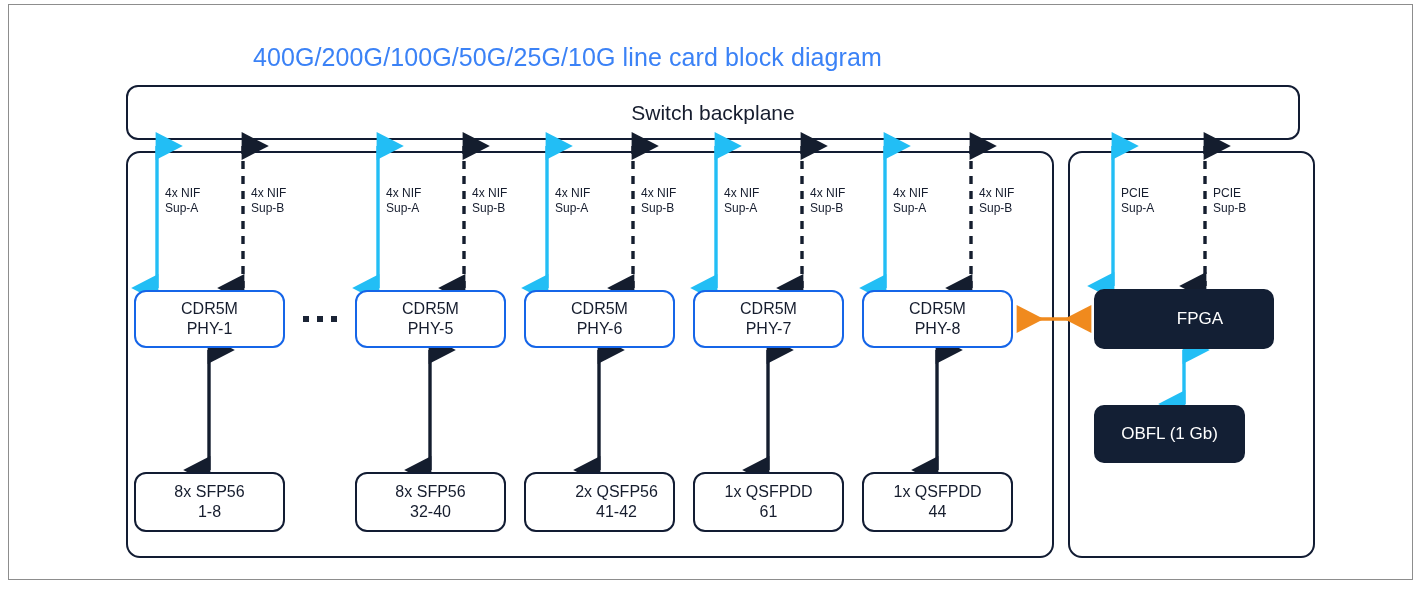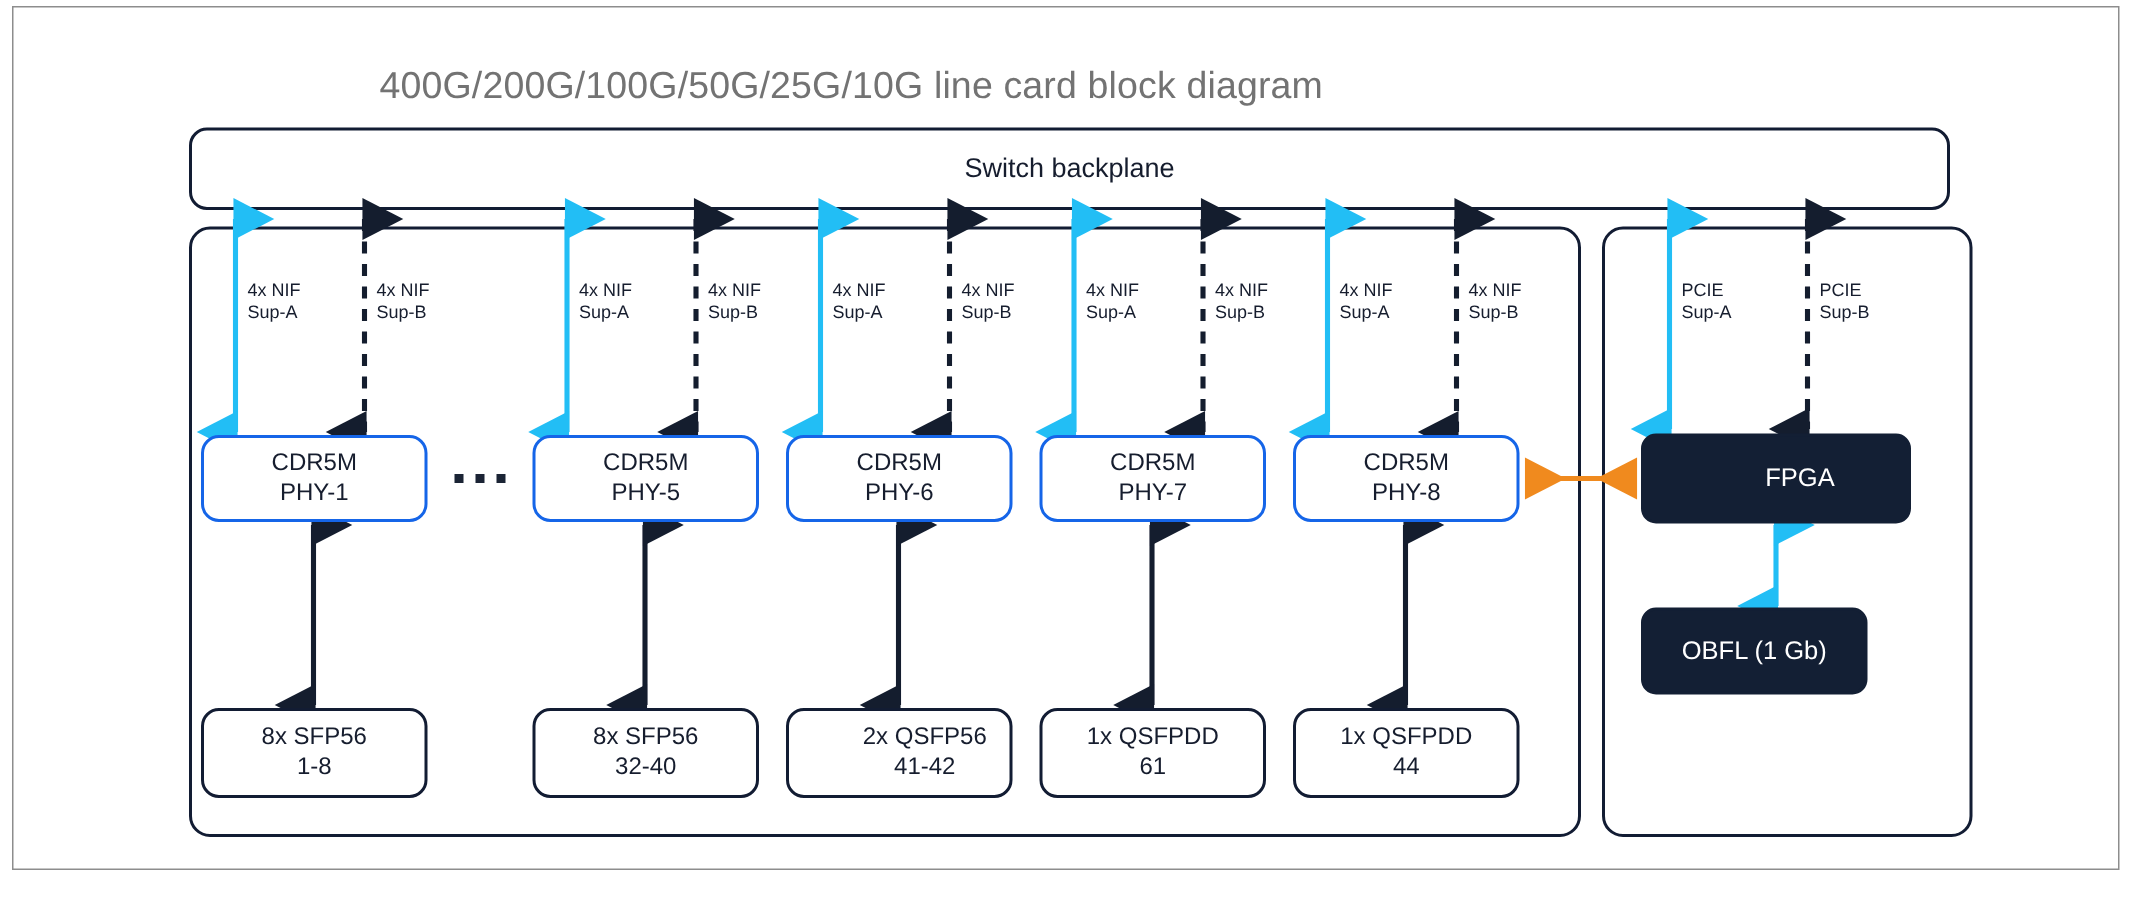--- a/index.html
+++ b/index.html
@@ -18,21 +18,21 @@
     left:8px;top:4px;width:1405px;height:576px;
     border:1.5px solid #8d8d8d;
     box-sizing:border-box;
   }
 
   .title{
     position:absolute;
     left:0;top:43px;width:1135px;
     text-align:center;
     font-size:25px;
-    color:#737373;
+    color:#3b82f6;
     letter-spacing:.1px;
     white-space:nowrap;
   }
 
   
   .box{
     position:absolute;
     box-sizing:border-box;
     display:flex;
     flex-direction:column;
@@ -60,21 +60,21 @@
     color:#ffffff;
   }
   .panel{
     position:absolute;
     box-sizing:border-box;
     background:transparent;
     border:2.5px solid #121c33;
     border-radius:14px;
   }
 
-  .backplane{font-size:18px;}
+  .backplane{font-size:21px;}
   .phy{font-size:16px;}
   .port{font-size:16px;}
   .chip{font-size:17px;}
 
   
   .arrow{position:absolute;}
 
   .dots{
     position:absolute;
     display:flex;gap:8px;align-items:center;

